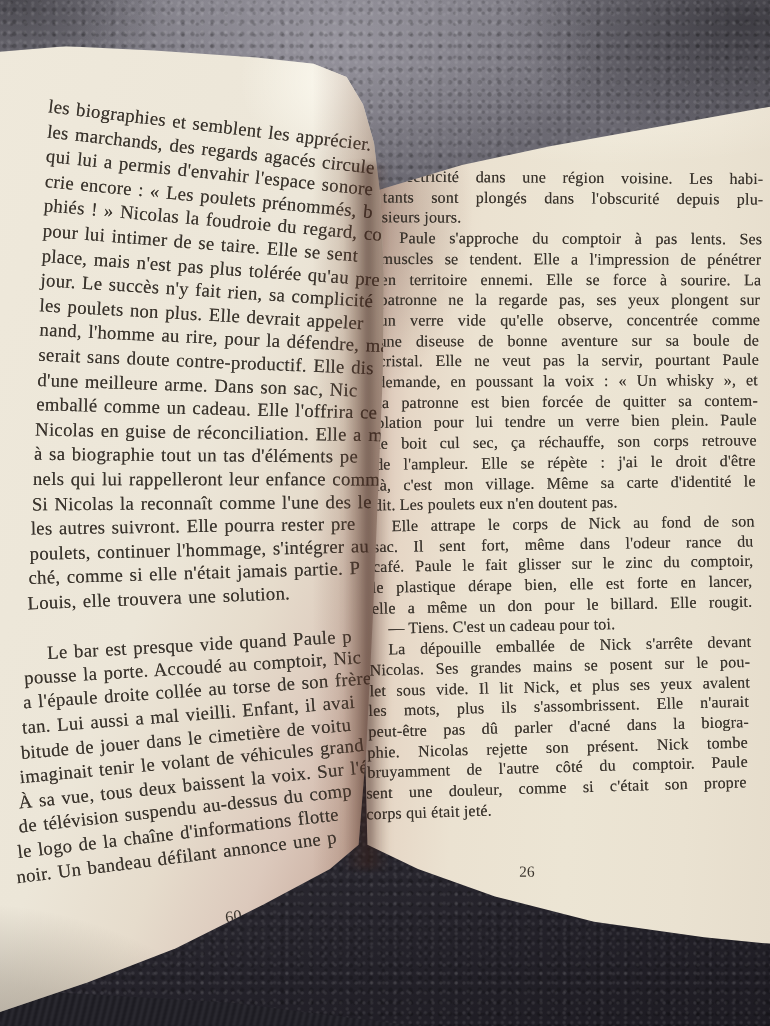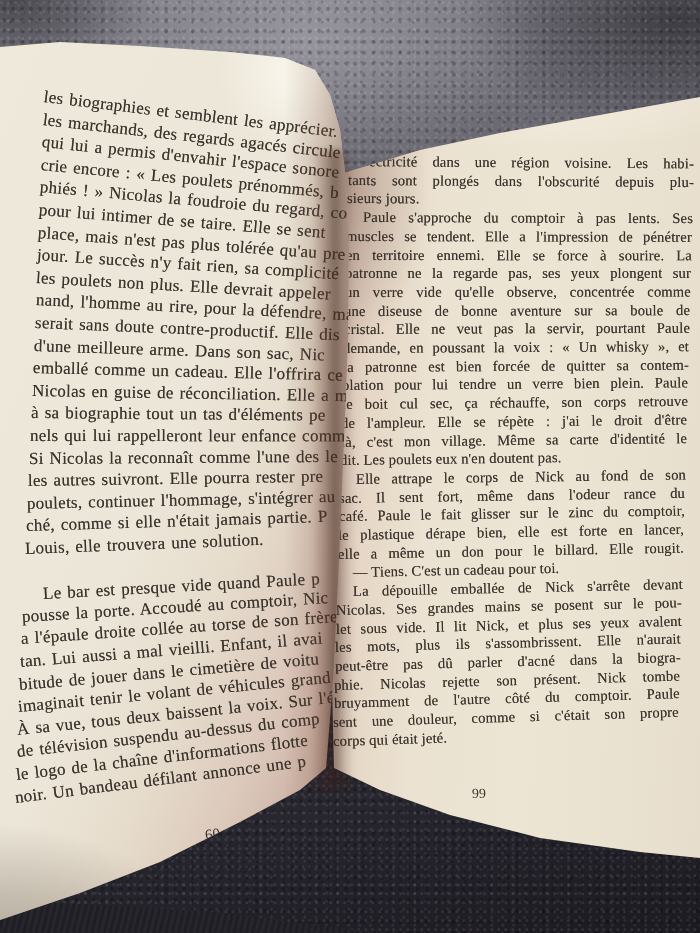--- a/index.html
+++ b/index.html
@@ -97,21 +97,21 @@
         <div class="tl jz" style="top: 496.1px; left: 34.5px; font-size: 14.6px; transform: rotate(-1.21deg); width: 330px; text-align: justify; text-align-last: justify;">La dépouille emballée de Nick s'arrête devant</div>
         <div class="tl jz" style="top: 514.8px; left: 18px; font-size: 14.6px; transform: rotate(-1.28deg); width: 346px; text-align: justify; text-align-last: justify;">Nicolas. Ses grandes mains se posent sur le pou-</div>
         <div class="tl jz" style="top: 533.5px; left: 17.5px; font-size: 14.6px; transform: rotate(-1.35deg); width: 346px; text-align: justify; text-align-last: justify;">let sous vide. Il lit Nick, et plus ses yeux avalent</div>
         <div class="tl jz" style="top: 552.2px; left: 17px; font-size: 14.6px; transform: rotate(-1.42deg); width: 346px; text-align: justify; text-align-last: justify;">les mots, plus ils s'assombrissent. Elle n'aurait</div>
         <div class="tl jz" style="top: 570.9px; left: 16.5px; font-size: 14.6px; transform: rotate(-1.49deg); width: 346px; text-align: justify; text-align-last: justify;">peut-être pas dû parler d'acné dans la biogra-</div>
         <div class="tl jz" style="top: 589.6px; left: 16px; font-size: 14.6px; transform: rotate(-1.56deg); width: 346px; text-align: justify; text-align-last: justify;">phie. Nicolas rejette son présent. Nick tombe</div>
         <div class="tl jz" style="top: 608.3px; left: 15.5px; font-size: 14.6px; transform: rotate(-1.63deg); width: 346px; text-align: justify; text-align-last: justify;">bruyamment de l'autre côté du comptoir. Paule</div>
         <div class="tl jz" style="top: 627px; left: 15px; font-size: 14.6px; transform: rotate(-1.7deg); width: 346px; text-align: justify; text-align-last: justify;">sent une douleur, comme si c'était son propre</div>
         <div class="tl jz" style="top: 645.7px; left: 14.5px; font-size: 14.6px; transform: rotate(-1.77deg); width: 346px;">corps qui était jeté.</div>
       </div>
-    <div class="pagenum" style="left:154px;top:700px;font-size:14px;transform:rotate(-1deg);">99</div>
+    <div class="pagenum" style="left:154px;top:700px;font-size:14px;transform:rotate(-1deg);">26</div>
   </div>
 
   <div id="leftPage" class="page">
     <div id="leftText">
         <div class="tl nw" style="top: 58px; left: 56px; font-size: 17px; transform: rotate(6.8deg);">les biographies et semblent les apprécier. M</div>
         <div class="tl nw" style="top: 80.6px; left: 55px; font-size: 17px; transform: rotate(6.35deg);">les marchands, des regards agacés circule</div>
         <div class="tl nw" style="top: 103.2px; left: 54.1px; font-size: 17px; transform: rotate(5.9deg);">qui lui a permis d'envahir l'espace sonore</div>
         <div class="tl nw" style="top: 125.8px; left: 53.1px; font-size: 17px; transform: rotate(5.45deg);">crie encore : « Les poulets prénommés, b</div>
         <div class="tl nw" style="top: 148.4px; left: 52.2px; font-size: 17px; transform: rotate(5deg);">phiés ! » Nicolas la foudroie du regard, co</div>
         <div class="tl nw" style="top: 171px; left: 51.3px; font-size: 17px; transform: rotate(4.55deg);">pour lui intimer de se taire. Elle se sent</div>

